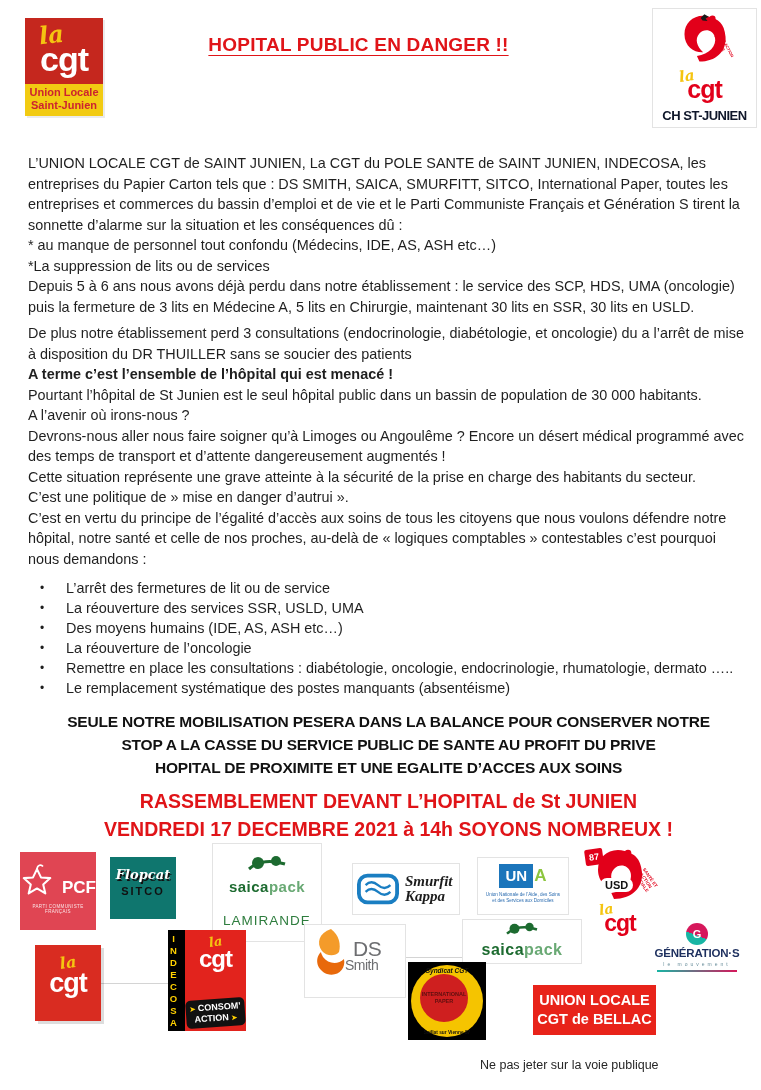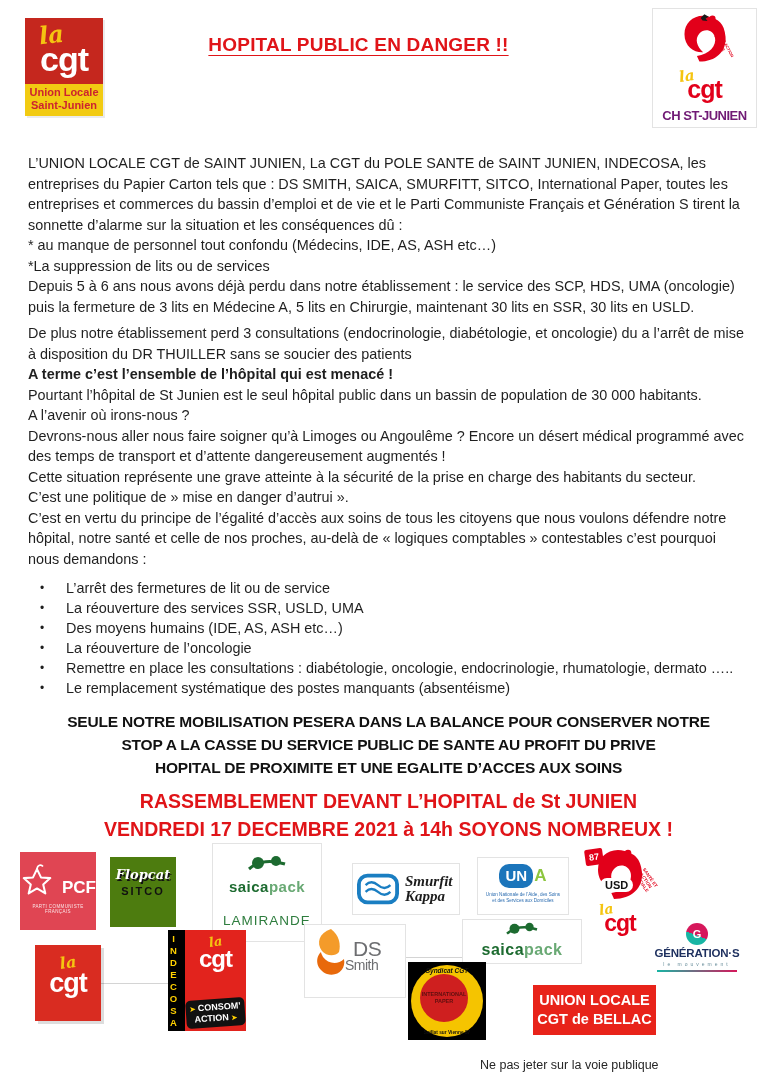--- a/index.html
+++ b/index.html
@@ -19,21 +19,21 @@
            color:#e01418;font-weight:800;font-size:19px;letter-spacing:.2px;
            text-decoration:underline;text-underline-offset:4px;}
   .logo-ch{position:absolute;right:4px;top:8px;width:103px;height:118px;background:#fff;
            border:1px solid #e3e3e3;text-align:center;}
   .logo-ch svg{display:block;margin:4px auto 0;}
   .logo-ch .arc{position:absolute;right:14px;top:28px;color:#e2001a;font-size:4px;font-weight:700;
            transform:rotate(62deg);width:40px;}
   .logo-ch .la{position:absolute;left:26px;top:58px;color:#f5c411;font-family:"DejaVu Serif",serif;
            font-style:italic;font-size:15px;font-weight:700;transform:rotate(-8deg);}
   .logo-ch .cgt{position:absolute;left:0;right:0;top:66px;color:#e2001a;font-weight:800;font-size:25px;letter-spacing:-1px;}
-  .logo-ch .cap{position:absolute;left:0;right:0;bottom:4px;color:#701a75;font-weight:800;font-size:13px;letter-spacing:-.5px;}
+  .logo-ch .cap{position:absolute;left:0;right:0;bottom:4px;color:#0f172a;font-weight:800;font-size:13px;letter-spacing:-.5px;}
 
   
   .bodytext{position:absolute;left:28px;right:12px;top:153px;font-size:14.4px;line-height:20.5px;}
   .bodytext p{margin:0;}
   .gap{height:6px;}
   .b{font-weight:700;}
   ul.demands{list-style:none;margin:9px 0 0 0;padding:0;}
   ul.demands li{position:relative;padding-left:38px;line-height:20px;}
   ul.demands li .dot{position:absolute;left:12px;top:0;font-size:12px;}
   .slogan{margin-top:12px;text-align:center;font-weight:800;font-size:15.5px;line-height:23px;color:#111;letter-spacing:-.2px;}
@@ -42,37 +42,37 @@
   
   .tile{position:absolute;}
   .whitebox{background:#fff;border:1px solid #e3e3e3;}
   .cline{position:absolute;height:1px;background:#d4d4d4;}
 
   .pcf{left:20px;top:852px;width:76px;height:78px;background:#e04553;color:#fff;text-align:center;}
   .pcf .row{display:flex;align-items:flex-end;justify-content:space-between;margin-top:12px;}
   .pcf .name{font-weight:800;font-size:17px;margin-left:2px;}
   .pcf .sub{font-size:4.5px;letter-spacing:.4px;margin-top:6px;opacity:.85;}
 
-  .sitco{left:110px;top:857px;width:66px;height:70px;background:#4d7c0f;text-align:center;}
+  .sitco{left:110px;top:857px;width:66px;height:62px;background:#0f766e;text-align:center;}
   .sitco .script{font-family:"DejaVu Serif",serif;font-style:italic;font-weight:700;color:#fff;
           font-size:13px;margin-top:10px;text-shadow:1.5px 1.5px 0 #111;}
   .sitco .name{color:#111;font-weight:800;font-size:11px;letter-spacing:2px;margin-top:3px;}
 
   .saicaL{left:212px;top:843px;width:108px;height:97px;text-align:center;}
   .brand{font-weight:800;font-size:15px;letter-spacing:.5px;}
   .brand .p1{color:#1d6b30;}
   .brand .p2{color:#69a974;}
   .saicaL .site{color:#2e7d3e;font-size:13.5px;letter-spacing:1px;margin-top:18px;}
 
   .smurfit{left:352px;top:863px;width:108px;height:52px;display:flex;align-items:center;gap:6px;padding-left:4px;box-sizing:border-box;}
   .smurfit .txt{font-family:"Liberation Serif",serif;font-weight:700;font-size:15px;line-height:15px;color:#1c1c1c;font-style:italic;}
 
   .una{left:477px;top:857px;width:90px;height:56px;text-align:center;}
   .una .markrow{display:flex;align-items:center;justify-content:center;margin-top:6px;}
-  .una-mark{background:#1b75bb;border-radius:10px;width:34px;height:24px;color:#fff;font-weight:800;
+  .una-mark{background:#1b75bb;border-radius:0;width:34px;height:24px;color:#fff;font-weight:800;
           font-size:15px;line-height:24px;text-align:center;}
   .una-a{color:#8dc63f;font-weight:800;font-size:17px;margin-left:1px;}
   .una .sub{color:#2b6cb0;font-size:4.6px;line-height:6px;margin-top:4px;}
 
   .usd{left:577px;top:847px;width:86px;height:90px;text-align:center;}
   .usd .dept{position:absolute;left:8px;top:2px;background:#e2001a;color:#fff;font-weight:800;font-size:9px;
           padding:3px 4px;transform:rotate(-8deg);border-radius:2px;}
   .usd .pill{position:absolute;left:24px;top:32px;background:#fff;border-radius:8px;color:#111;
           font-weight:800;font-size:11px;padding:0 4px;box-shadow:0 0 0 1px #ffffff;}
   .usd .arc{position:absolute;right:2px;top:26px;color:#e2001a;font-size:4.5px;font-weight:700;width:30px;transform:rotate(55deg);}

